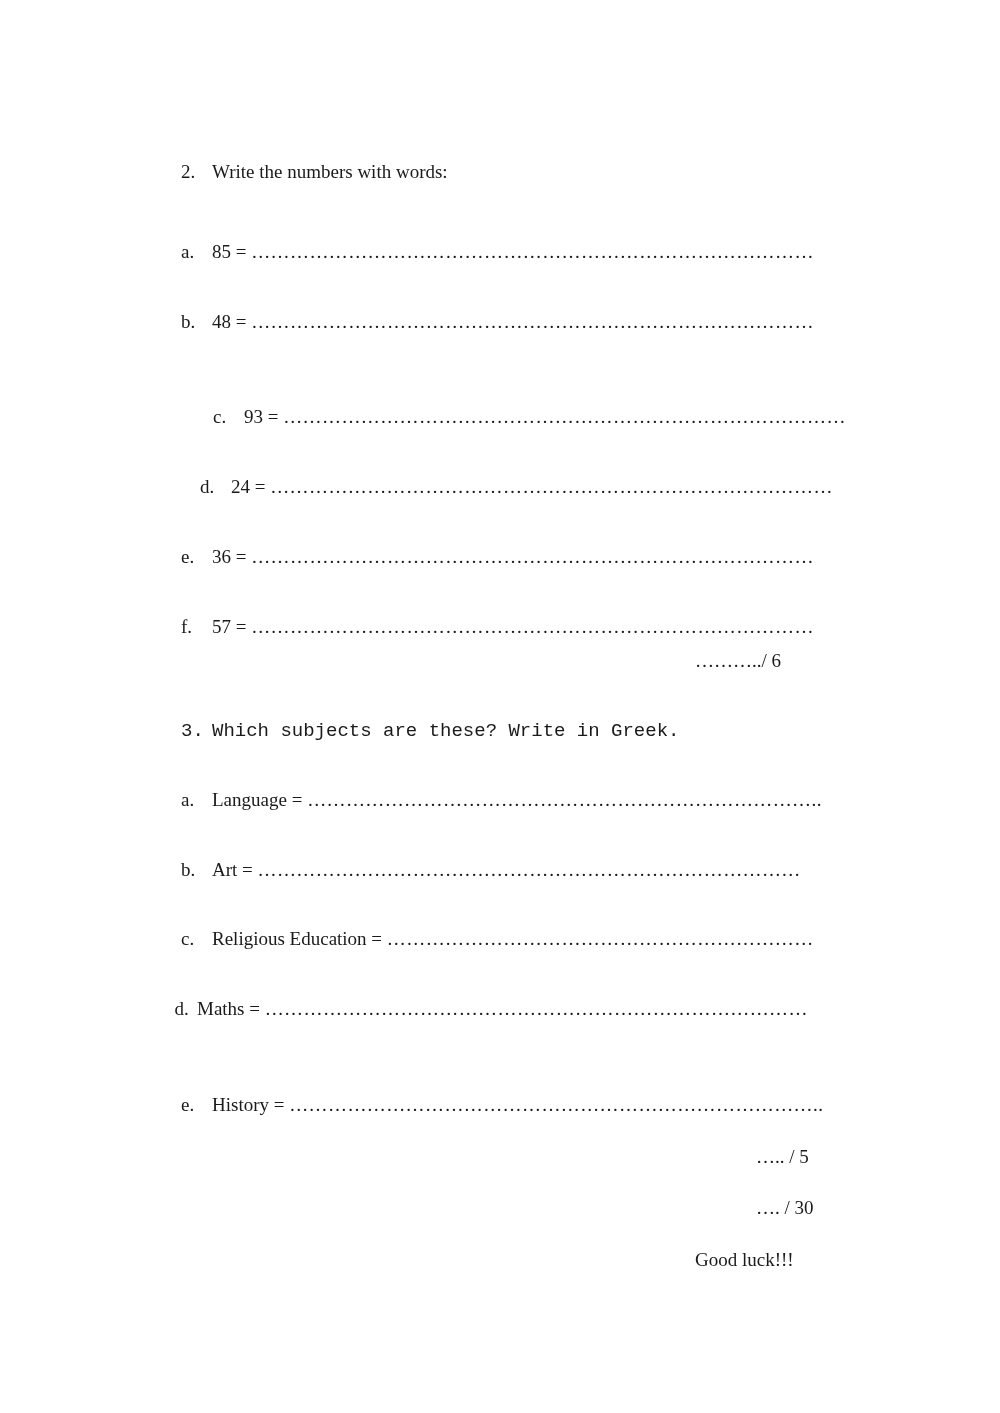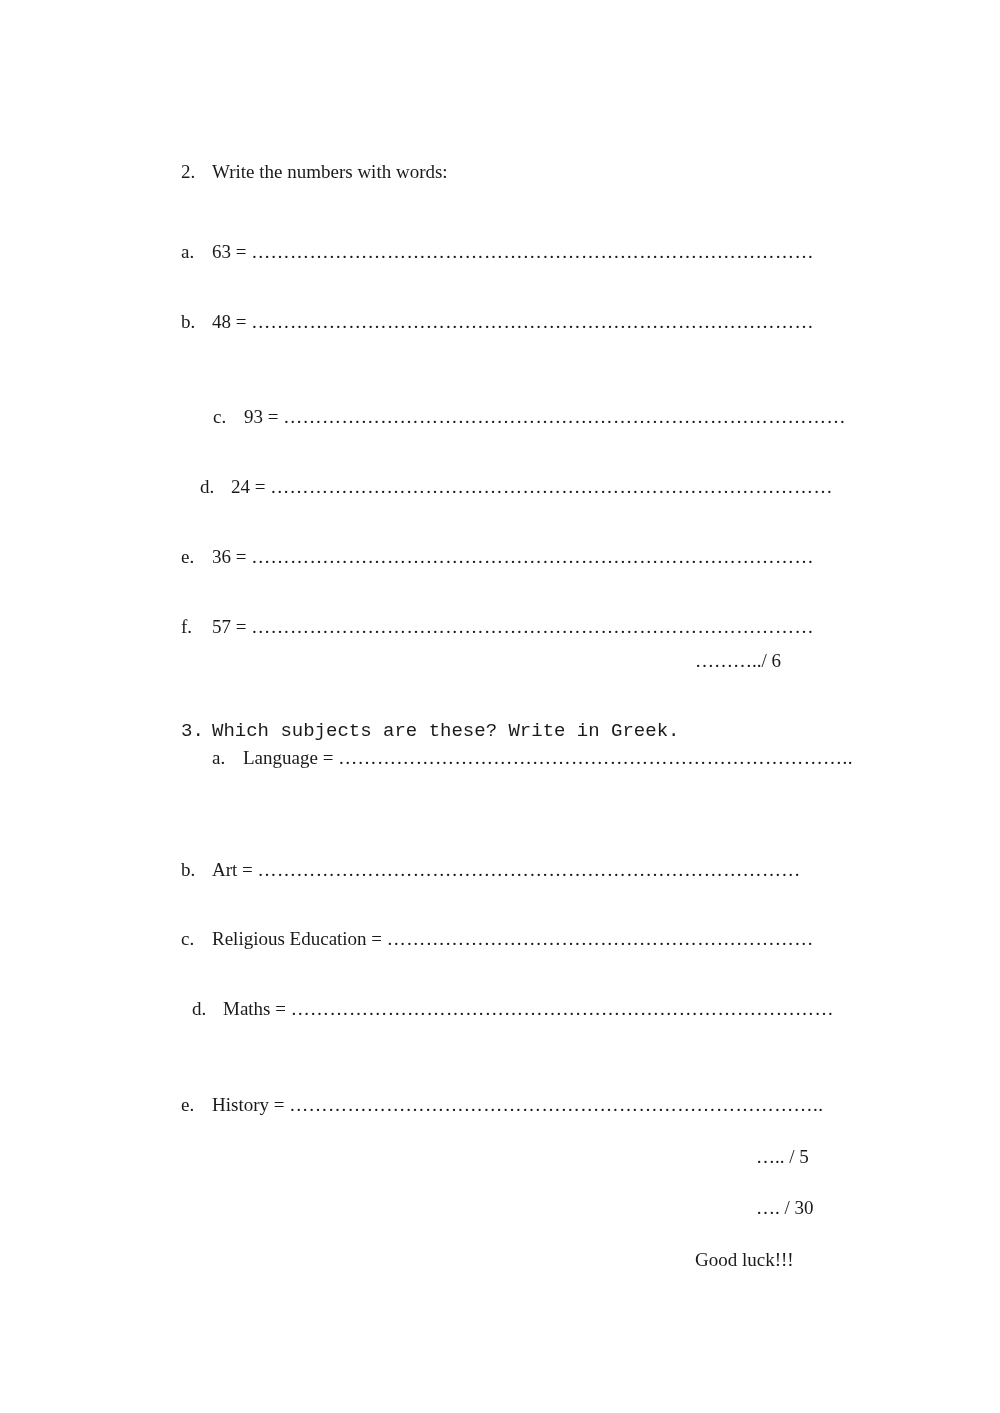--- a/index.html
+++ b/index.html
@@ -12,21 +12,21 @@
   .dots { letter-spacing: 0.4px; }
 </style>
 </head>
 <body>
 
 <div class="line" style="left:181px; top:161px;">
   <span class="num">2.</span><span>Write the numbers with words:</span>
 </div>
 
 <div class="line" style="left:181px; top:241px;">
-  <span class="num">a.</span><span>63 =</span> <span class="dots">……………………………………………………………………………</span>
+  <span class="num">a.</span><span>85 =</span> <span class="dots">……………………………………………………………………………</span>
 </div>
 <div class="line" style="left:181px; top:311px;">
   <span class="num">b.</span><span>48 =</span> <span class="dots">……………………………………………………………………………</span>
 </div>
 <div class="line" style="left:181px; top:406px;margin-left:32px;">
   <span class="num">c.</span><span>93 =</span> <span class="dots">……………………………………………………………………………</span>
 </div>
 <div class="line" style="left:181px; top:476px;margin-left:19px;">
   <span class="num">d.</span><span>24 =</span> <span class="dots">……………………………………………………………………………</span>
 </div>
@@ -36,30 +36,30 @@
 <div class="line" style="left:181px; top:616px;">
   <span class="num">f.</span><span>57 =</span> <span class="dots">……………………………………………………………………………</span>
 </div>
 
 <div class="line" style="left:695px; top:650px;">………../ 6</div>
 
 <div class="line" style="left:181px; top:720px;font-family:Liberation Mono, monospace;">
   <span class="num">3.</span><span>Which subjects are these? Write in Greek.</span>
 </div>
 
-<div class="line" style="left:181px; top:747px;margin-left:31px;">
+<div class="line" style="left:181px; top:789px;">
   <span class="num">a.</span><span>Language =</span> <span class="dots">……………………………………………………………………..</span>
 </div>
 <div class="line" style="left:181px; top:859px;">
   <span class="num">b.</span><span>Art =</span> <span class="dots">…………………………………………………………………………</span>
 </div>
 <div class="line" style="left:181px; top:928px;">
   <span class="num">c.</span><span>Religious Education =</span> <span class="dots">…………………………………………………………</span>
 </div>
-<div class="line" style="left:192px; top:998px;">
+<div class="line" style="left:166px; top:998px;text-align:center;">
   <span class="num">d.</span><span>Maths =</span> <span class="dots">…………………………………………………………………………</span>
 </div>
 <div class="line" style="left:181px; top:1094px;">
   <span class="num">e.</span><span>History =</span> <span class="dots">………………………………………………………………………..</span>
 </div>
 
 <div class="line" style="left:756px; top:1146px;">….. / 5</div>
 <div class="line" style="left:756px; top:1197px;">…. / 30</div>
 <div class="line" style="left:695px; top:1249px;">Good luck!!!</div>
 

